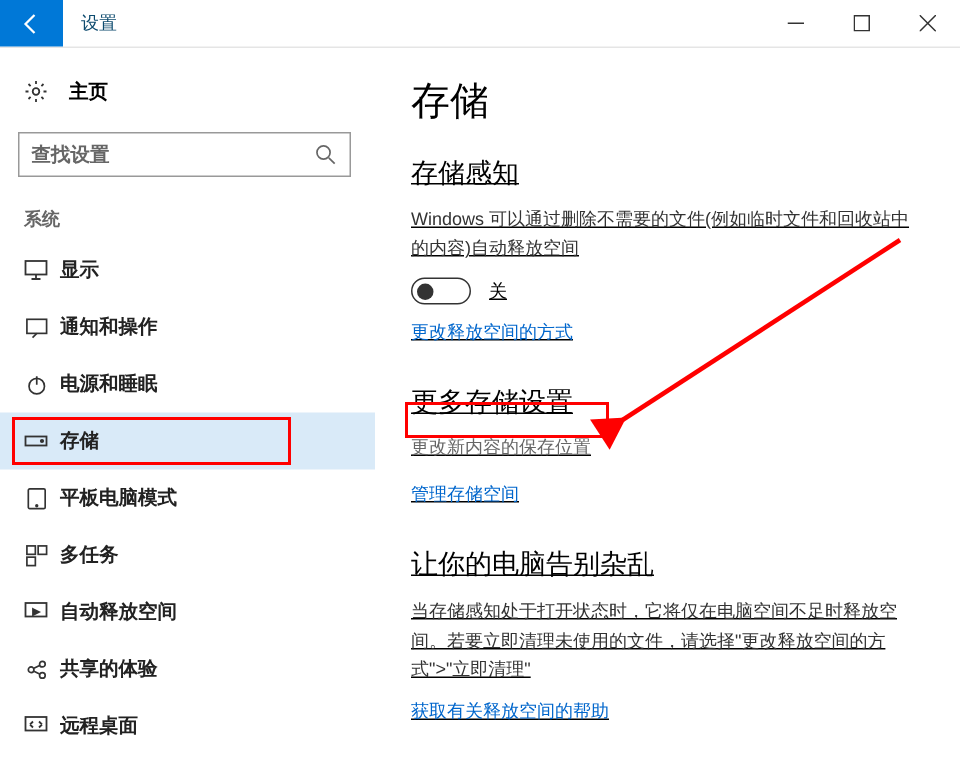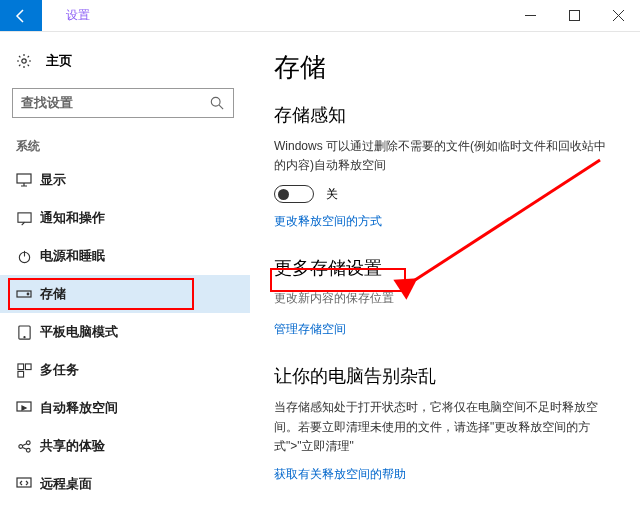--- a/index.html
+++ b/index.html
@@ -1,19 +1,19 @@
 <!DOCTYPE html>
 <html><head>
 <meta charset="utf-8">
 <style>
 * { margin:0; padding:0; box-sizing:border-box; font-family:"Microsoft YaHei","Segoe UI",sans-serif; }
 body { width:640px; height:505px; background:#fff; overflow:hidden; position:relative; }
 .titlebar { height:32px; display:flex; align-items:stretch; border-bottom:1px solid #e5e5e5; }
 .back-btn { width:42px; background:#0078d7; color:#fff; display:flex; align-items:center; justify-content:center; }
-.title { flex:1; display:flex; align-items:center; padding-left:24px; font-size:12px; color:#8b5cf6; }
+.title { flex:1; display:flex; align-items:center; padding-left:12px; font-size:12px; color:#0c4a6e; }
 .win-ctrls { display:flex; }
 .win-btn { width:44px; display:flex; align-items:center; justify-content:center; }
 .win-btn svg { stroke:#333; fill:none; stroke-width:1; }
 .content { display:flex; height:calc(100% - 32px); }
 .sidebar { width:250px; padding:12px 0 0 0;font-weight:bold; }
 .home-row { display:flex; align-items:center; padding:8px 16px; gap:14px; font-size:13px; }
 .search-wrap { padding:10px 12px 14px 12px; }
 .search { width:222px; height:30px; border:1px solid #999; display:flex; align-items:center; padding:0 8px; justify-content:space-between; font-size:13px; color:#666; }
 .section-label { padding:6px 16px 6px 16px; font-size:12px; color:#666; }
 .nav-item { display:flex; align-items:center; gap:8px; padding:10px 16px; font-size:13px; color:#222; }
@@ -21,21 +21,21 @@
 .ico { width:16px; height:16px; display:flex; align-items:center; justify-content:center; flex-shrink:0; }
 .main { flex:1; padding:18px 24px 0 24px; overflow:hidden; }
 .h1 { font-size:26px; font-weight:400; margin-bottom:18px; }
 .h2 { font-size:18px; font-weight:400; margin-bottom:10px; }
 .desc { font-size:12px; color:#333; line-height:1.6; margin-bottom:10px; }
 .toggle-row { display:flex; align-items:center; gap:12px; margin-bottom:10px; }
 .toggle { width:40px; height:18px; border:1px solid #333; border-radius:10px; position:relative; }
 .toggle .knob { width:11px; height:11px; background:#333; border-radius:50%; position:absolute; left:3px; top:2.5px; }
 .toggle-label { font-size:12px; }
 .link { font-size:12px; color:#0066cc; margin-bottom:6px; display:block; }
-.section { margin-bottom:26px; }
+.section { margin-bottom:26px;text-decoration:underline; }
 .highlight-box { border:2px solid #ff0000; position:absolute; pointer-events:none; }
 .hl1 { left:8px; top:278px; width:186px; height:32px; }
 .hl2 { left:270px; top:268px; width:136px; height:24px; }
 .arrow-svg { position:absolute; left:390px; top:150px; pointer-events:none; }
 </style>
 </head>
 <body>
 
 <div class="titlebar">
   <div class="back-btn">

